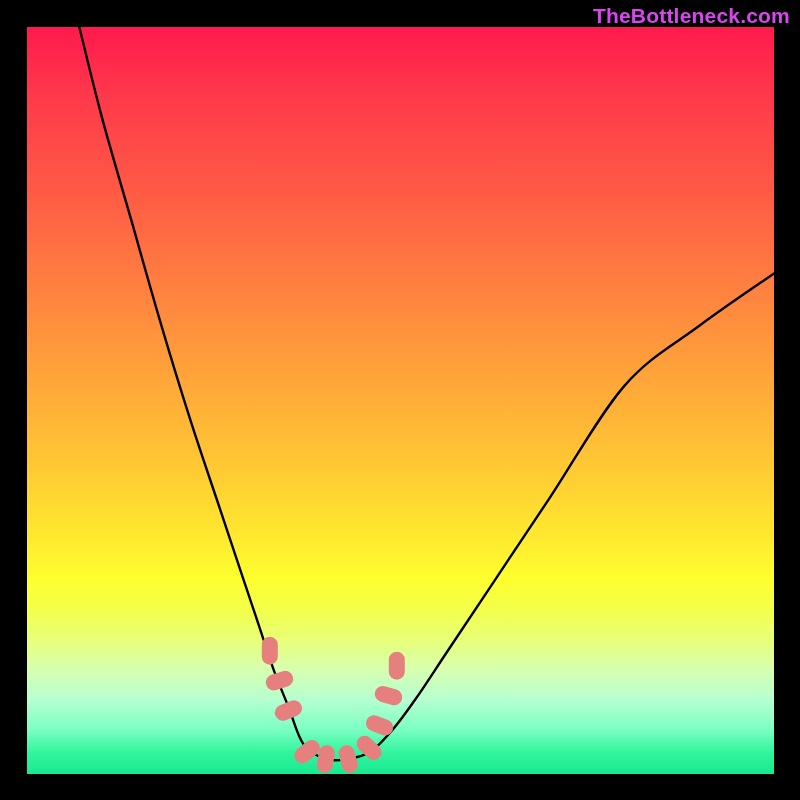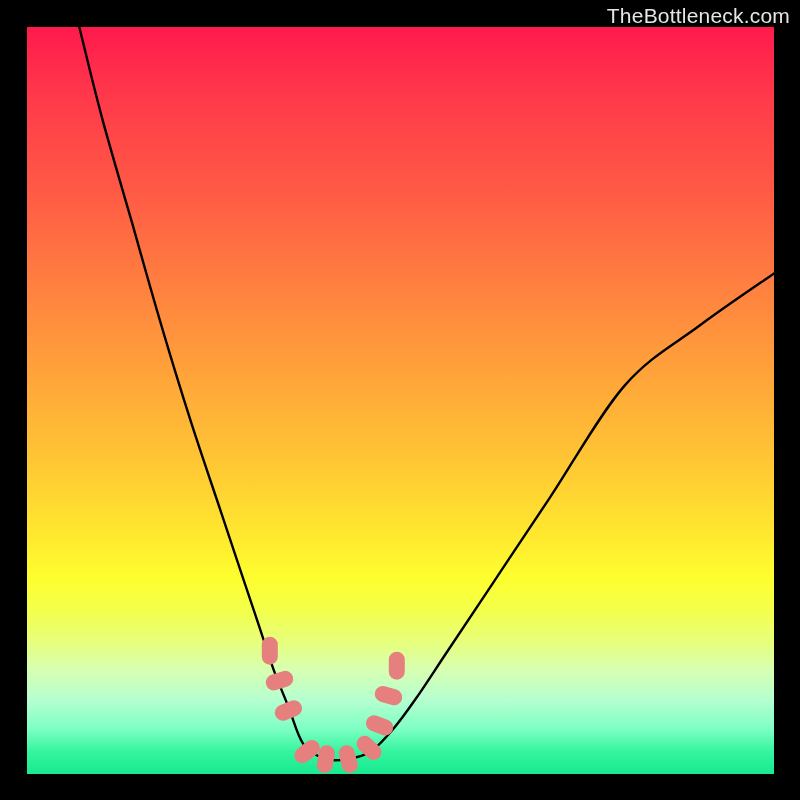--- a/index.html
+++ b/index.html
@@ -49,23 +49,23 @@
     left: 0;
     top: 0;
     width: 747px;
     height: 747px;
     overflow: visible;
   }
   .watermark {
     position: absolute;
     top: 4px;
     right: 10px;
-    color: #e5e5e5;
+    color: #d946ef;
     font-size: 21px;
-    font-weight: 400;
+    font-weight: 700;
     letter-spacing: 0.2px;
     user-select: none;
   }
 </style>
 </head>
 <body>
 
 <div class="frame">
   <div class="watermark">TheBottleneck.com</div>
 

